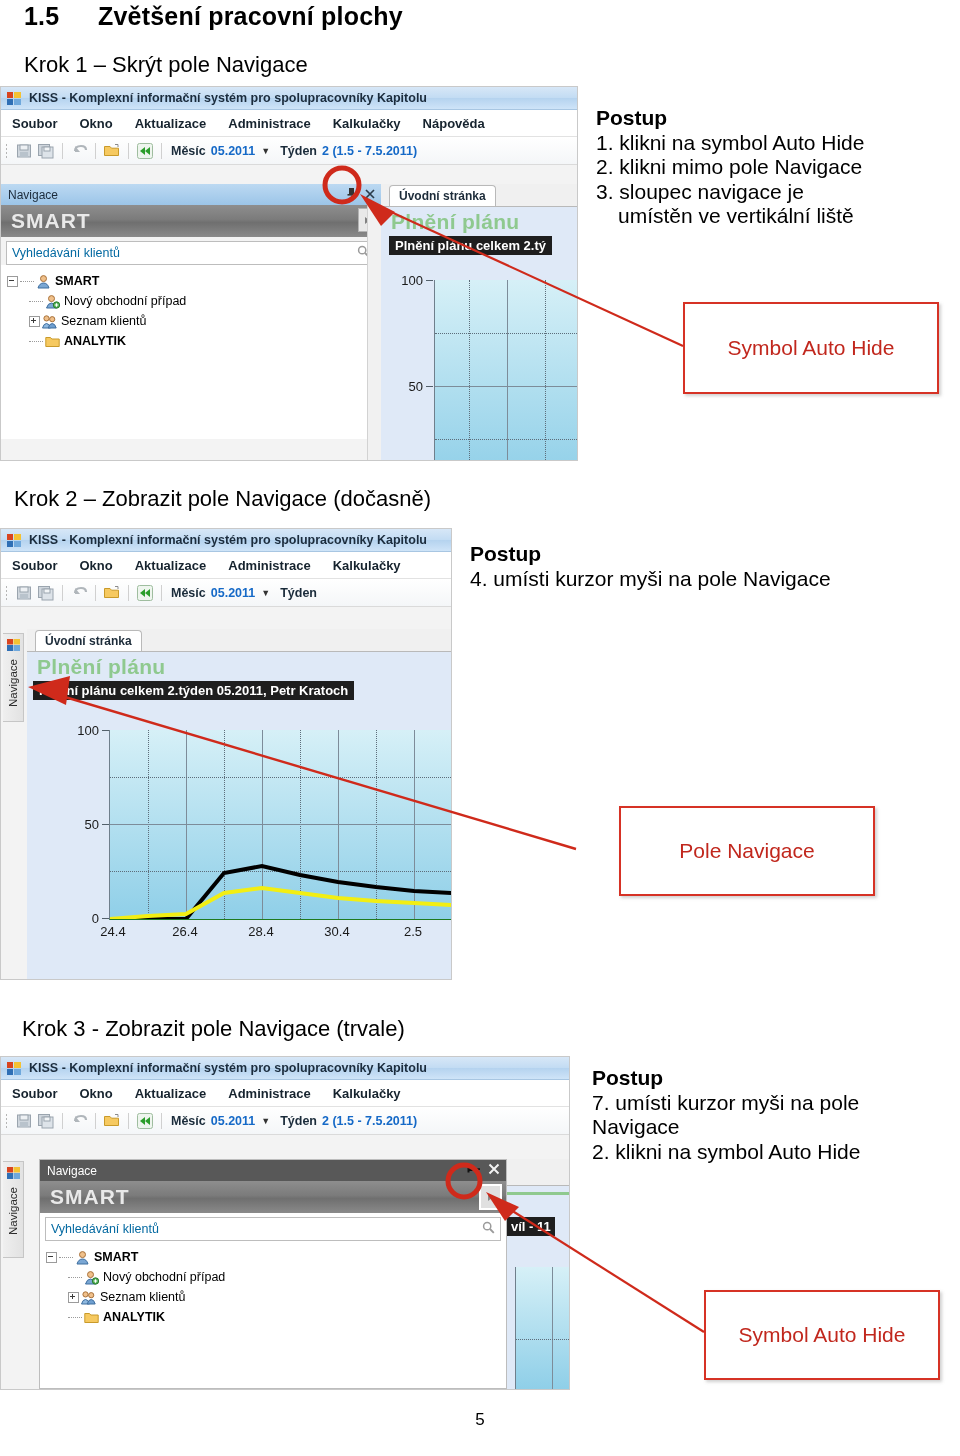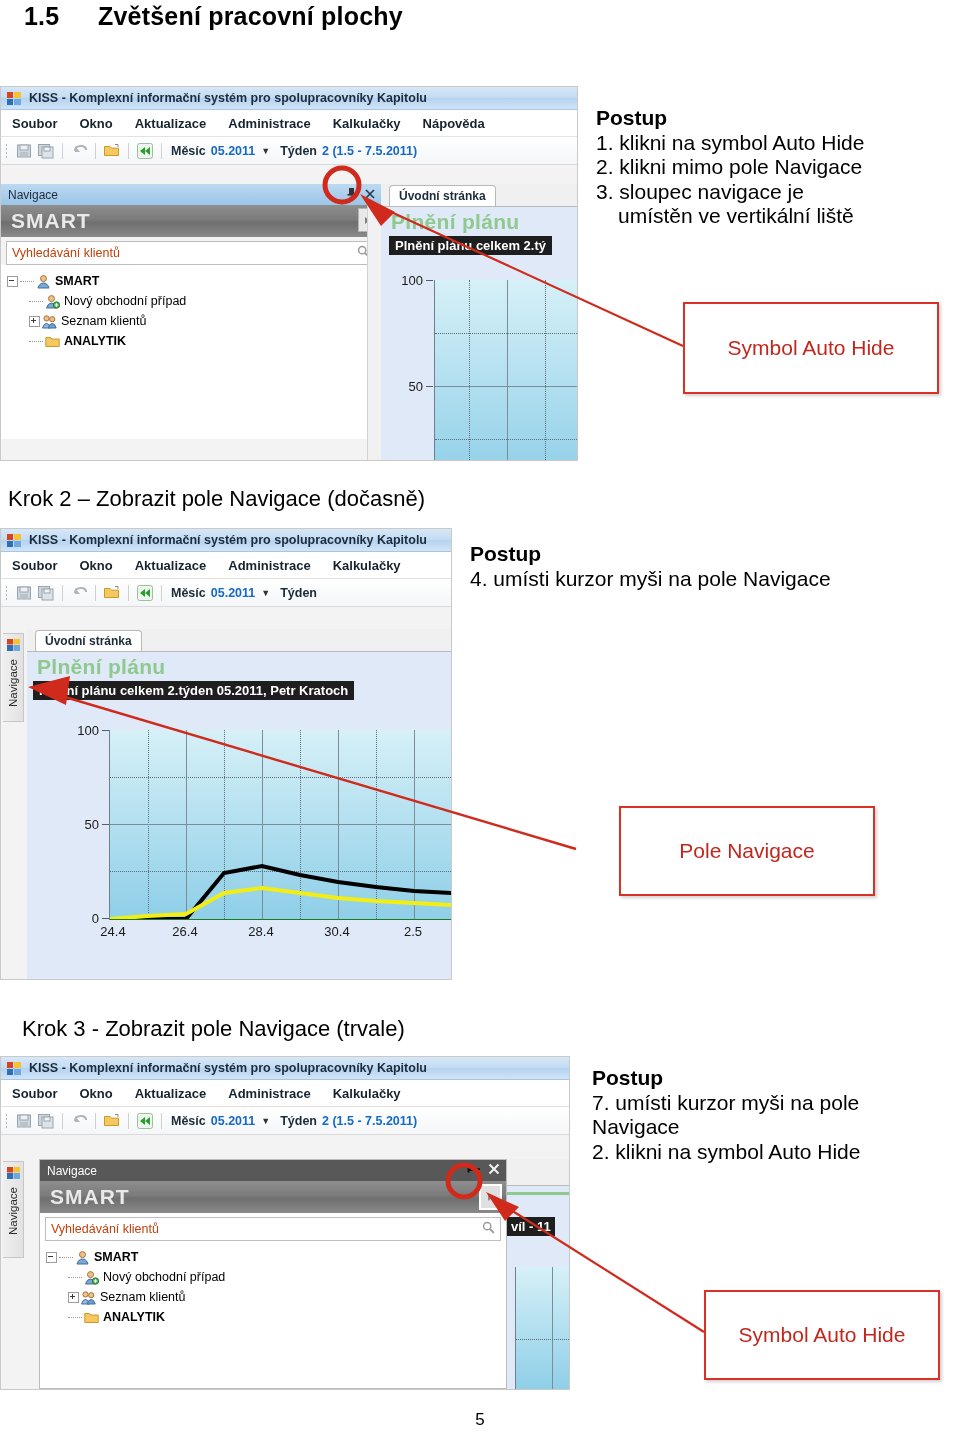--- a/index.html
+++ b/index.html
@@ -177,21 +177,21 @@
   }
   .searchbox {
     height: 22px;
     background: #ffffff;
     border: 1px solid #bdbdbd;
     margin: 4px 5px 0 5px;
     display: flex;
     align-items: center;
     padding: 0 5px;
     font-size: 12.5px;
-    color: #c2410c;
+    color: #0369a1;
   }
   .searchbox .mag { margin-left: auto; }
 
   .tree { background: #ffffff; padding: 6px 0 0 6px; font-size: 12.5px; }
   .tnode { display: flex; align-items: center; height: 20px; white-space: nowrap; }
   .tbox {
     width: 9px; height: 9px; border: 1px solid #9b9b9b; background: #fff;
     margin-right: 2px; position: relative; flex: 0 0 auto;
   }
   .tbox::before { content:""; position:absolute; left:1px; top:3px; width:5px; height:1px; background:#3a3a3a; }
@@ -285,20 +285,21 @@
 </style>
 </head>
 <body>
 
 <div class="page">
 
   <div class="doc-heading">
     <span class="num">1.5</span><span>Zvětšení pracovní plochy</span>
   </div>
 
+  <div class="step-title" style="left:24px; top:52px;">Krok 1 – Skrýt pole Navigace</div>
 
   <div class="shot" style="left:0px; top:86px; width:578px; height:375px;">
 
     <div class="titlebar">
       <span class="app-icon">
           <i class="a"></i>
           <i class="b"></i>
           <i class="c"></i>
           <i class="d"></i>
         </span>
@@ -477,21 +478,21 @@
   <div class="procedure" style="left:596px; top:106px;">
     <div class="proc-title">Postup</div>
     <div class="proc-line">1. klikni na symbol Auto Hide</div>
     <div class="proc-line">2. klikni mimo pole Navigace</div>
     <div class="proc-line" style="padding-left:0;">3. sloupec navigace je</div>
     <div class="proc-line" style="padding-left:22px;">umístěn ve vertikální liště</div>
   </div>
 
   <div class="callout" style="left:683px; top:302px; width:252px; height:88px;">Symbol Auto Hide</div>
 
-  <div class="step-title" style="left:8px; top:486px;">Krok 2 – Zobrazit pole Navigace (dočasně)</div>
+  <div class="step-title" style="left:14px; top:486px;">Krok 2 – Zobrazit pole Navigace (dočasně)</div>
 
   <div class="shot" style="left:0px; top:528px; width:452px; height:452px;">
 
     <div class="titlebar">
       <span class="app-icon">
           <i class="a"></i>
           <i class="b"></i>
           <i class="c"></i>
           <i class="d"></i>
         </span>

